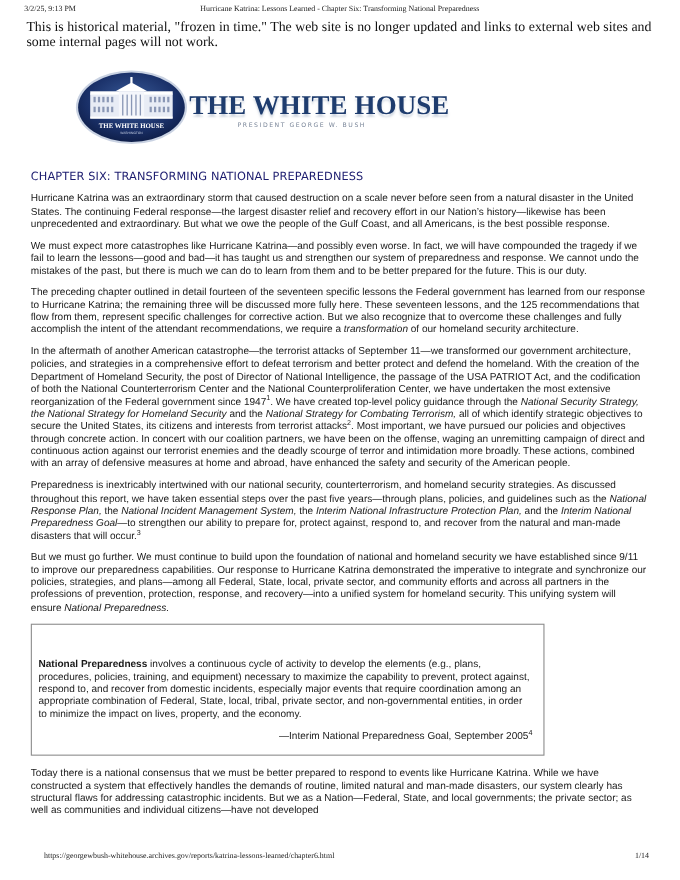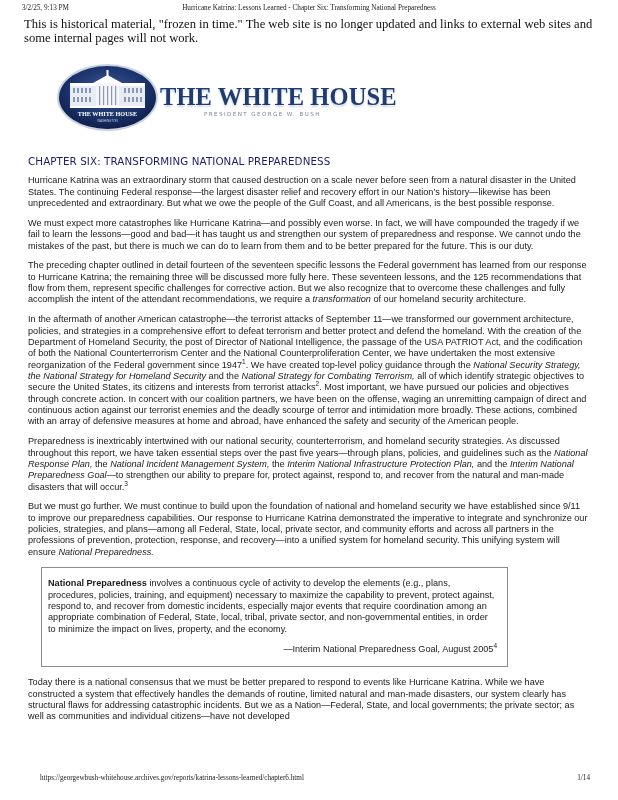--- a/index.html
+++ b/index.html
@@ -34,21 +34,21 @@
       width: 570px;
       font-family: "Liberation Serif", serif;
       font-size: 12.6px;
       line-height: 14.4px;
       color: #111;
     }
 
     .logo {
       position: absolute;
       top: 63px;
-      left: 56px;
+      left: 68px;
       width: 330px;
       height: 70px;
     }
     .seal {
       position: absolute;
       left: 0;
       top: 0;
       width: 103px;
       height: 69px;
     }
@@ -97,22 +97,22 @@
       margin: 0 0 8.5px 0;
     }
     .content sup {
       font-size: 6.5px;
       line-height: 0;
       vertical-align: 4px;
     }
     .quote-box {
       border: 1px solid #8c8c8c;
       width: 449px;
-      padding: 10px 10px 11px 6px;
-      margin: 9px 0 10px 13px;
+      padding: 30px 10px 11px 6px;
+      margin: 9px 0 10px 0;
     }
     .quote-box p { margin: 0 0 9px 0; }
     .quote-attrib {
       text-align: right;
       margin: 0 !important;
     }
 
     .print-footer {
       position: absolute;
       top: 774px;
@@ -196,21 +196,21 @@
   <p><span>The preceding chapter outlined in detail fourteen of the seventeen specific lessons the Federal government has learned from our response to Hurricane Katrina; the remaining three will be discussed more fully here. These seventeen lessons, and the 125 recommendations that flow from them, represent specific challenges for corrective action. But we also recognize that to overcome these challenges and fully accomplish the intent of the attendant recommendations, we require a </span><em>transformation</em><span> of our homeland security architecture.</span></p>
 
   <p><span>In the aftermath of another American catastrophe—the terrorist attacks of September 11—we transformed our government architecture, policies, and strategies in a comprehensive effort to defeat terrorism and better protect and defend the homeland. With the creation of the Department of Homeland Security, the post of Director of National Intelligence, the passage of the USA PATRIOT Act, and the codification of both the National Counterterrorism Center and the National Counterproliferation Center, we have undertaken the most extensive reorganization of the Federal government since 1947</span><sup>1</sup><span>. We have created top-level policy guidance through the </span><em>National Security Strategy, the National Strategy for Homeland Security</em><span> and the </span><em>National Strategy for Combating Terrorism,</em><span> all of which identify strategic objectives to secure the United States, its citizens and interests from terrorist attacks</span><sup>2</sup><span>. Most important, we have pursued our policies and objectives through concrete action. In concert with our coalition partners, we have been on the offense, waging an unremitting campaign of direct and continuous action against our terrorist enemies and the deadly scourge of terror and intimidation more broadly. These actions, combined with an array of defensive measures at home and abroad, have enhanced the safety and security of the American people.</span></p>
 
   <p><span>Preparedness is inextricably intertwined with our national security, counterterrorism, and homeland security strategies. As discussed throughout this report, we have taken essential steps over the past five years—through plans, policies, and guidelines such as the </span><em>National Response Plan,</em><span> the </span><em>National Incident Management System,</em><span> the </span><em>Interim National Infrastructure Protection Plan,</em><span> and the </span><em>Interim National Preparedness Goal</em><span>—to strengthen our ability to prepare for, protect against, respond to, and recover from the natural and man-made disasters that will occur.</span><sup>3</sup></p>
 
   <p><span>But we must go further. We must continue to build upon the foundation of national and homeland security we have established since 9/11 to improve our preparedness capabilities. Our response to Hurricane Katrina demonstrated the imperative to integrate and synchronize our policies, strategies, and plans—among all Federal, State, local, private sector, and community efforts and across all partners in the professions of prevention, protection, response, and recovery—into a unified system for homeland security. This unifying system will ensure </span><em>National Preparedness.</em></p>
 
   <div class="quote-box">
     <p><strong>National Preparedness</strong><span> involves a continuous cycle of activity to develop the elements (e.g., plans, procedures, policies, training, and equipment) necessary to maximize the capability to prevent, protect against, respond to, and recover from domestic incidents, especially major events that require coordination among an appropriate combination of Federal, State, local, tribal, private sector, and non-governmental entities, in order to minimize the impact on lives, property, and the economy.</span></p>
-    <p class="quote-attrib"><span>—Interim National Preparedness Goal, August 2005</span><sup>4</sup></p>
+    <p class="quote-attrib"><span>—Interim National Preparedness Goal, September 2005</span><sup>4</sup></p>
   </div>
 
   <p>Today there is a national consensus that we must be better prepared to respond to events like Hurricane Katrina. While we have constructed a system that effectively handles the demands of routine, limited natural and man-made disasters, our system clearly has structural flaws for addressing catastrophic incidents. But we as a Nation—Federal, State, and local governments; the private sector; as well as communities and individual citizens—have not developed</p>
 </div>
 
 <div class="print-footer">
   <span class="url">https://georgewbush-whitehouse.archives.gov/reports/katrina-lessons-learned/chapter6.html</span>
   <span class="page">1/14</span>
 </div>
 

